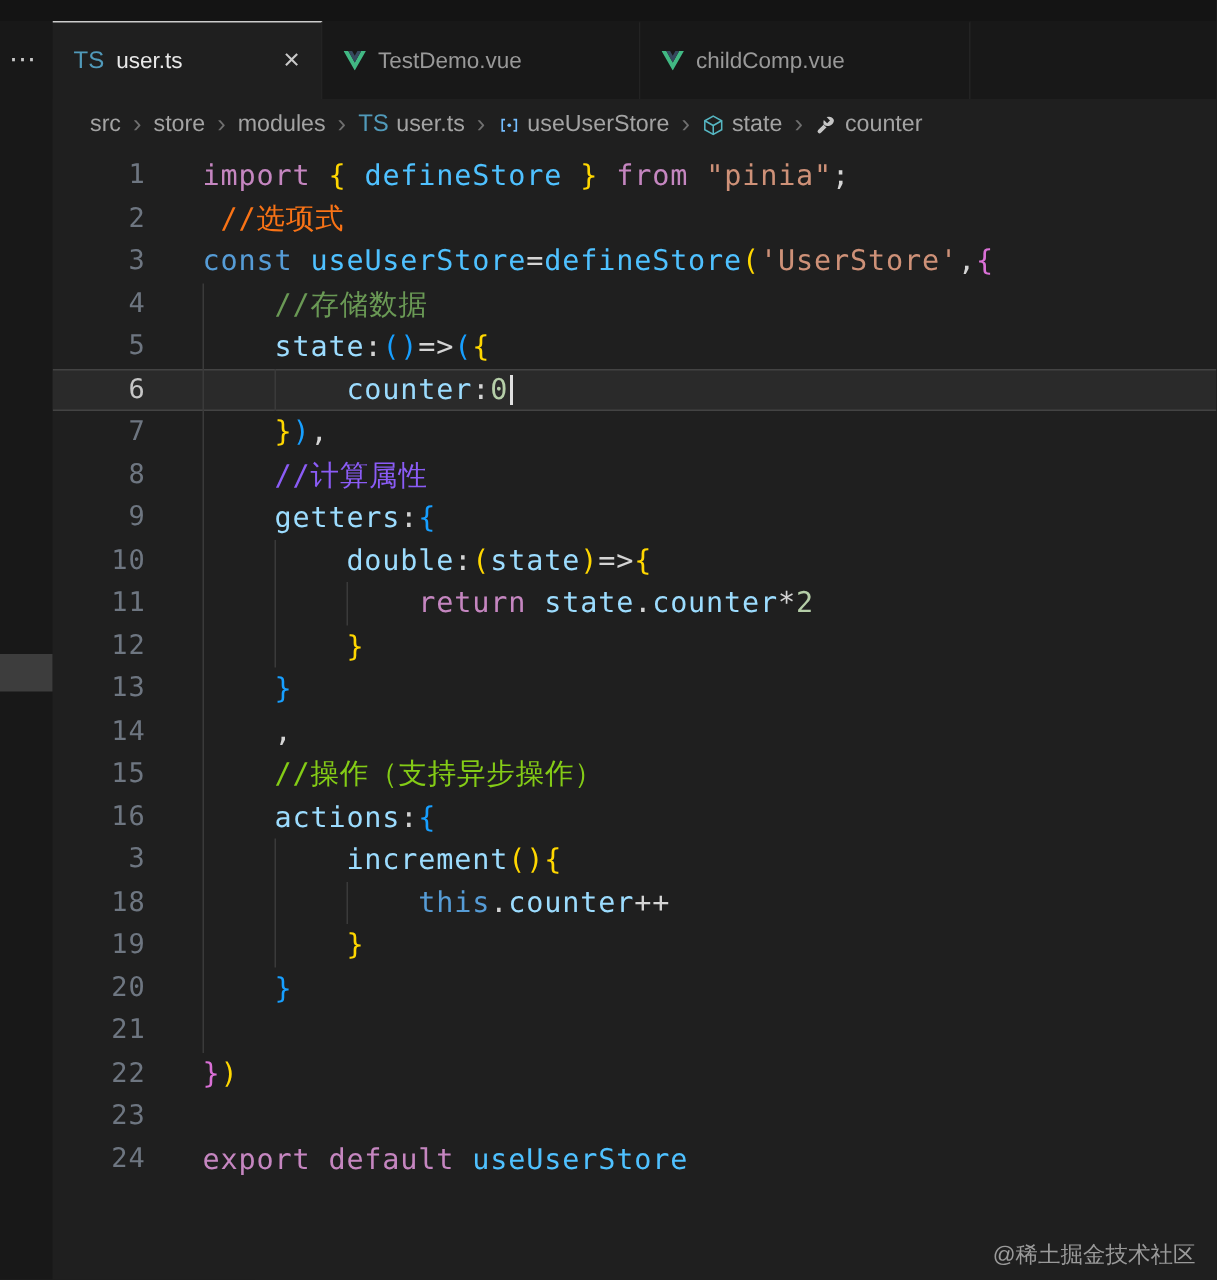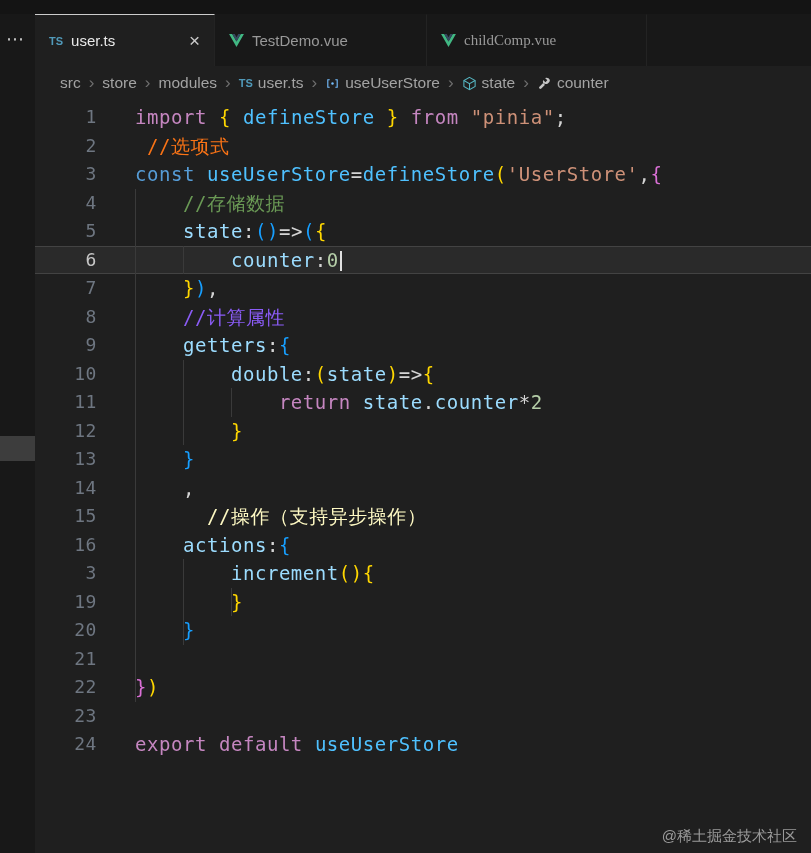--- a/index.html
+++ b/index.html
@@ -10,24 +10,24 @@
   .strip{width:35px;background:#181818;position:relative;flex:none;}
   .strip .dots{position:absolute;top:14px;left:6px;color:#c8c8c8;font-size:18px;letter-spacing:1px;cursor:pointer;}
   .strip .handle{position:absolute;top:422px;left:0;width:35px;height:25px;background:#3d3d3d;}
   .editor-col{flex:1;display:flex;flex-direction:column;min-width:0;}
   .tab-bar{height:52px;background:#181818;display:flex;flex:none;}
   .tab{box-sizing:border-box;display:flex;align-items:center;padding:0 14px;font-size:15px;color:#999;
        background:#181818;border-right:1px solid #232323;border-top:1px solid transparent;}
   .tab.active{background:#1f1f1f;color:#e9e9e9;border-top:1px solid #cccccc;}
   .tab:nth-child(1){width:180px;}
   .tab:nth-child(2){width:212px;}
-  .tab:nth-child(3){width:220px;font-family:Liberation Serif, serif;}
+  .tab:nth-child(3){width:220px;}
   .icon-svg{display:inline-flex;align-items:center;}
   .tab .icon-svg{margin-right:8px;}
-  .icon-ts{color:#519ABA;font-weight:bold;font-size:11px;letter-spacing:0;}
+  .icon-ts{color:#519ABA;font-weight:normal;font-size:16px;letter-spacing:0;}
   .tab .icon-ts{margin-right:8px;}
   .tab-label{white-space:nowrap;}
   .tab-close{margin-left:auto;color:#c9c9c9;font-size:19px;line-height:1;cursor:pointer;}
   .breadcrumb{height:34px;display:flex;align-items:center;padding-left:25px;gap:7px;
        font-size:15.5px;color:#a3a3a3;flex:none;background:#1f1f1f;}
   .crumb{display:inline-flex;align-items:center;gap:5px;cursor:pointer;}
   .crumb-sep{color:#6f6f6f;font-size:17px;margin:0 1px;}
   .code-area{position:relative;flex:1;padding-top:3px;
        font-family:"DejaVu Sans Mono","Liberation Mono",monospace;font-size:19px;letter-spacing:0.55px;}
   .code-row{display:flex;height:28.5px;line-height:28.5px;}
@@ -177,29 +177,33 @@
         <div class="code-row">
           <span class="gutter">13</span>
           <span class="code-text"><span style="color: rgb(212, 212, 212);">    </span><span style="color: rgb(23, 159, 255);">}</span></span>
         </div>
         <div class="code-row">
           <span class="gutter">14</span>
           <span class="code-text"><span style="color: rgb(212, 212, 212);">    ,</span></span>
         </div>
         <div class="code-row">
           <span class="gutter">15</span>
-          <span class="code-text"><span style="color: rgb(212, 212, 212);">    </span><span style="color: #fef9c3; margin-left: 24px;">//操作（支持异步操作）</span></span>
+          <span class="code-text"><span style="color: rgb(212, 212, 212);">    </span><span style="color: #84cc16;">//操作（支持异步操作）</span></span>
         </div>
         <div class="code-row">
           <span class="gutter">16</span>
           <span class="code-text"><span style="color: rgb(212, 212, 212);">    </span><span style="color: rgb(156, 220, 254);">actions</span><span style="color: rgb(212, 212, 212);">:</span><span style="color: rgb(23, 159, 255);">{</span></span>
         </div>
         <div class="code-row">
           <span class="gutter">3</span>
           <span class="code-text"><span style="color: rgb(212, 212, 212);">        </span><span style="color: rgb(156, 220, 254);">increment</span><span style="color: rgb(255, 215, 0);">()</span><span style="color: rgb(255, 215, 0);">{</span></span>
+        </div>
+        <div class="code-row">
+          <span class="gutter">18</span>
+          <span class="code-text"><span style="color: rgb(212, 212, 212);">            </span><span style="color: rgb(86, 156, 214);">this</span><span style="color: rgb(212, 212, 212);">.</span><span style="color: rgb(156, 220, 254);">counter</span><span style="color: rgb(212, 212, 212);">++</span></span>
         </div>
         <div class="code-row">
           <span class="gutter">19</span>
           <span class="code-text"><span style="color: rgb(212, 212, 212);">        </span><span style="color: rgb(255, 215, 0);">}</span></span>
         </div>
         <div class="code-row">
           <span class="gutter">20</span>
           <span class="code-text"><span style="color: rgb(212, 212, 212);">    </span><span style="color: rgb(23, 159, 255);">}</span></span>
         </div>
         <div class="code-row">

